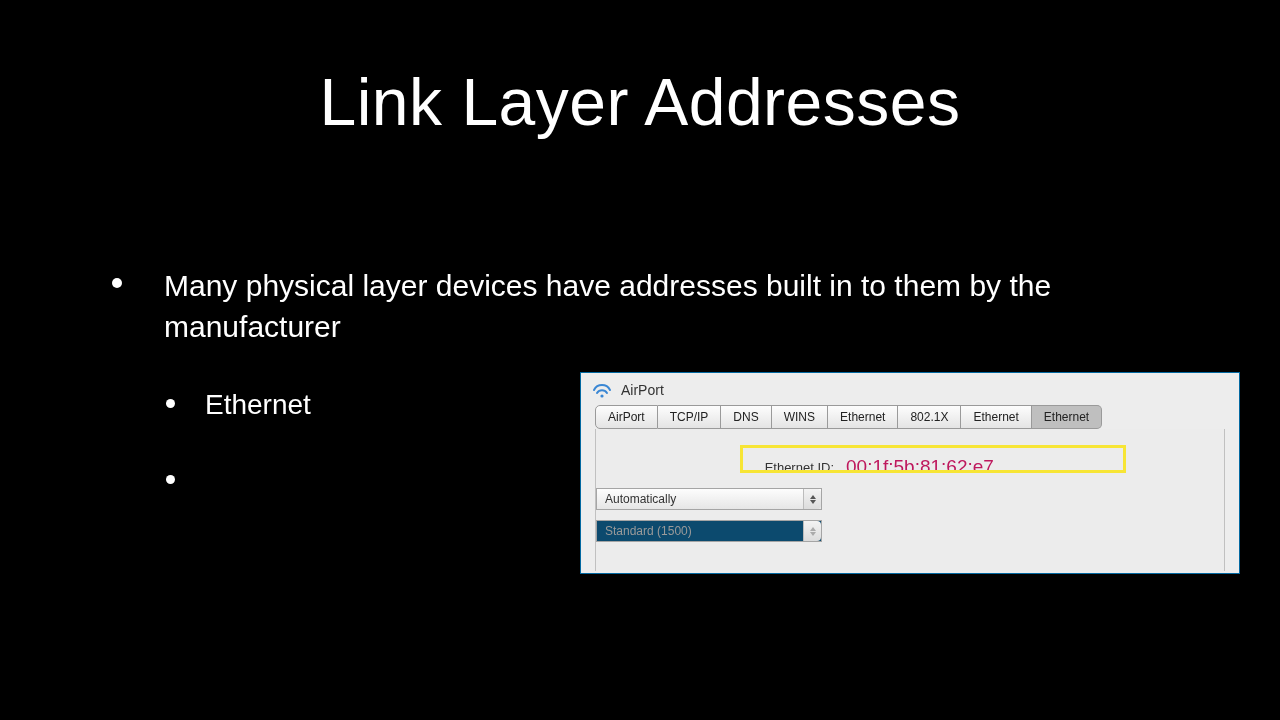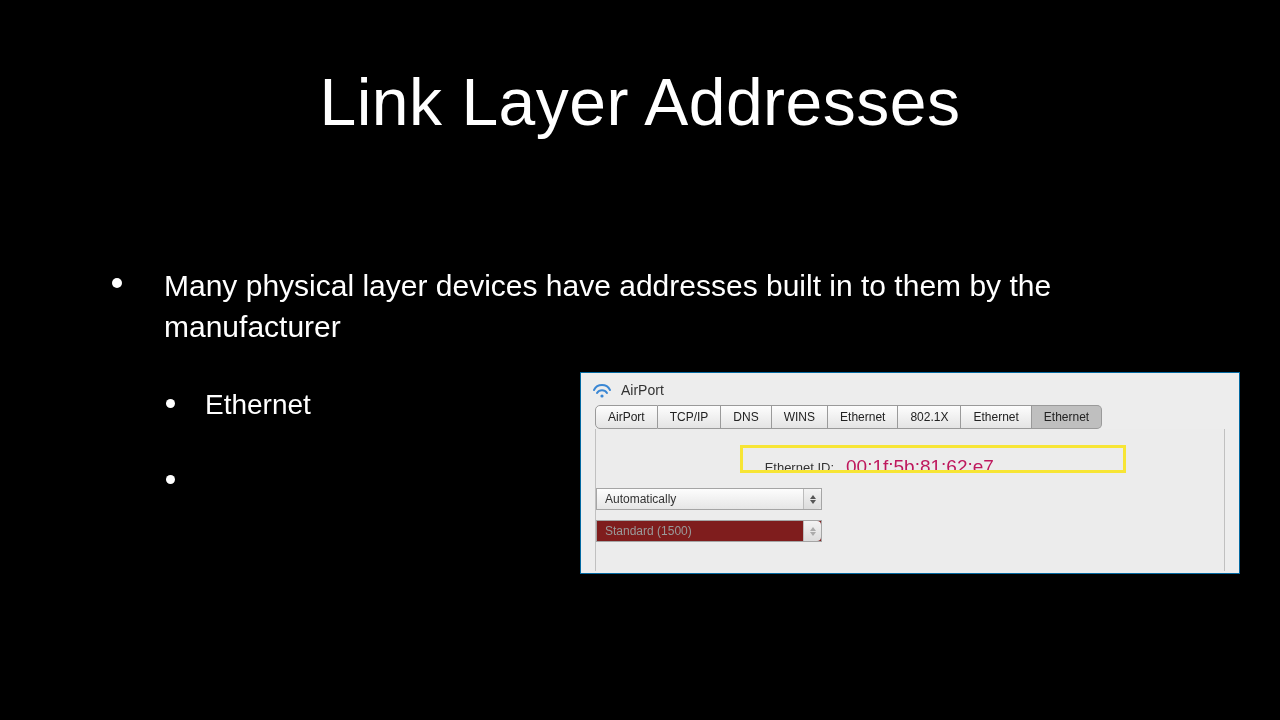--- a/index.html
+++ b/index.html
@@ -22,21 +22,21 @@
   .tab { flex: 0 0 auto; padding: 0 12px; display: flex; align-items: center; justify-content: center; font-size: 12px; background: linear-gradient(#fdfdfd,#e4e4e4); border: 1px solid #9a9a9a; border-left: none; color: #222; }
   .tab:first-child { border-left: 1px solid #9a9a9a; border-top-left-radius: 5px; border-bottom-left-radius: 5px; }
   .tab:last-child { border-top-right-radius: 5px; border-bottom-right-radius: 5px; }
   .tab.active { background: #bfbfbf; }
   .panel-body { position: relative; margin: 0 14px; border: 1px solid #c0c0c0; border-top: none; border-bottom: none; background: #ececec; height: 142px; padding-top: 24px; }
   .highlight { position: absolute; top: 16px; left: 144px; width: 386px; height: 28px; border: 3px solid #f7e535; pointer-events: none; }
   .row { display: flex; align-items: center; height: 28px; margin-bottom: 4px; }
   .row-label { width: 250px; text-align: right; padding-right: 12px; font-size: 13px; color: #333; }
   .row-value { font-size: 19px; color: #be185d; }
   .select { position: relative; width: 226px; height: 22px; background: linear-gradient(#fdfdfd,#e6e6e6); border: 1px solid #a5a5a5; border-radius: 0; display: flex; align-items: center; padding: 0 22px 0 8px; font-size: 12px; color: #333; }
-  .select.disabled { color: #9a9a9a; background: #7f1d1d; }
+  .select.disabled { color: #9a9a9a; background: #0c4a6e; }
   .select-arrows { position: absolute; right: 0; top: 0; bottom: 0; width: 18px; border-left: 1px solid #bcbcbc; background: linear-gradient(#f3f3f3,#dcdcdc); border-top-right-radius: 4px; border-bottom-right-radius: 4px; display: flex; flex-direction: column; align-items: center; justify-content: center; gap: 1px; }
   .arr-up { width: 0; height: 0; border-left: 3.5px solid transparent; border-right: 3.5px solid transparent; border-bottom: 4px solid #555; }
   .arr-dn { width: 0; height: 0; border-left: 3.5px solid transparent; border-right: 3.5px solid transparent; border-top: 4px solid #555; }
   .select.disabled .arr-up { border-bottom-color: #aaa; }
   .select.disabled .arr-dn { border-top-color: #aaa; }
 </style>
 </head>
 <body>
 
 <div class="slide">

